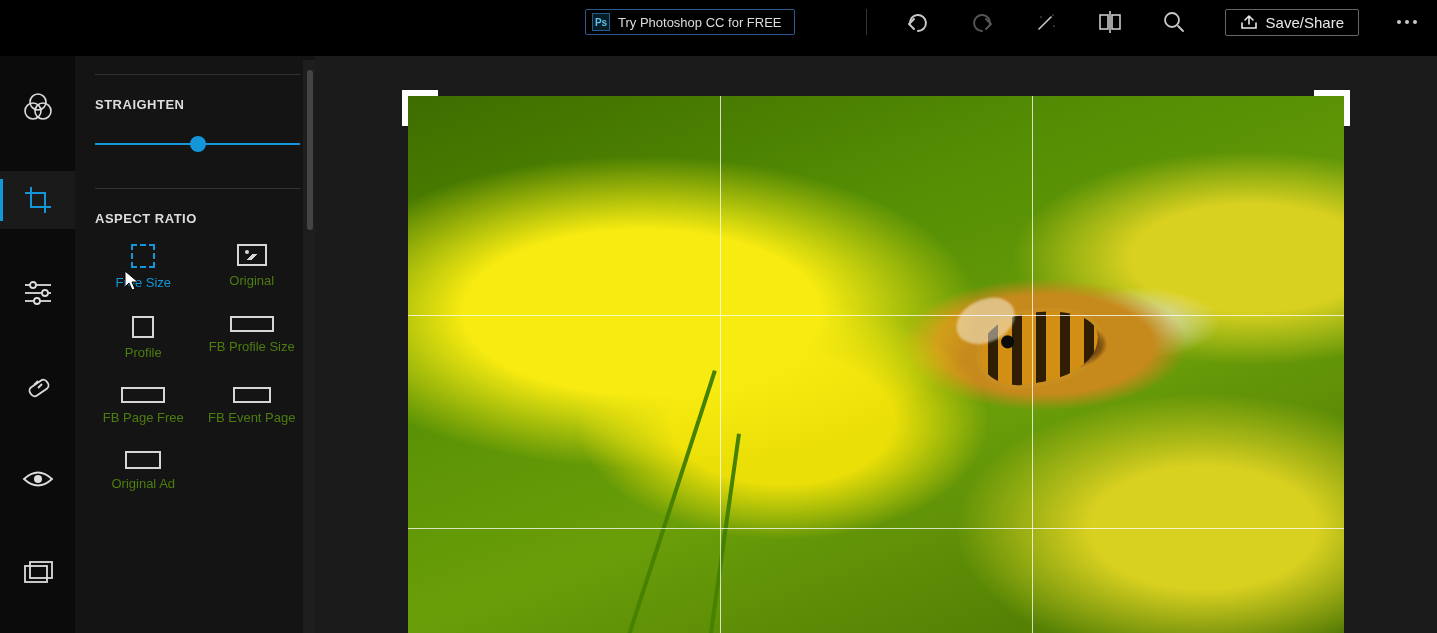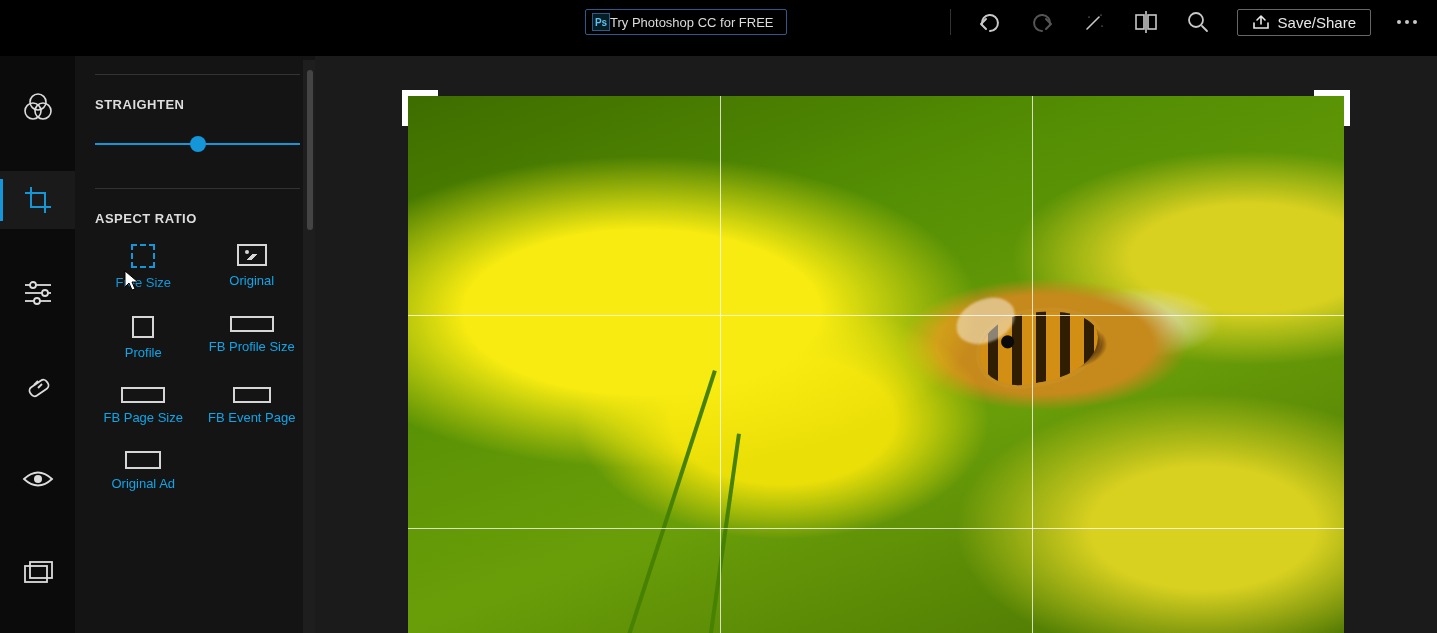--- a/index.html
+++ b/index.html
@@ -13,29 +13,30 @@
     background:#000;
   }
   .topbar .left-spacer { flex:1 1 585px; max-width:585px; }
   .topbar-center { display:flex; align-items:center; }
   .ps-pill {
     display:flex; align-items:center;
     border:1px solid #2c5a8c;
     padding:3px 12px 3px 6px;
     font-size:13px;
     color:#dcdcdc;
+    gap:8px;
     border-radius:2px;
   }
   .ps-logo {
     width:18px; height:18px; background:#061e26; border:1px solid #2c5a8c;
     color:#62bfee; font-size:10px; font-weight:bold;
     display:flex; align-items:center; justify-content:center;
     font-family:Arial,sans-serif;
   }
-  .topbar-right { flex:1; display:flex; align-items:center; justify-content:flex-end; gap:26px; padding-right:20px; }
+  .topbar-right { flex:1; display:flex; align-items:center; justify-content:flex-end; gap:38px; padding-right:20px; }
   .sep { width:1px; height:26px; background:#333; }
   .t-icon { width:26px; height:26px; display:flex; align-items:center; justify-content:center; color:#c8c8c8; cursor:pointer; }
   .t-icon svg { stroke:#c8c8c8; }
   .t-icon.disabled svg { stroke:#555; }
   .save-btn {
     border:1px solid #666;
     padding:4px 14px;
     display:flex; align-items:center; gap:8px;
     font-size:15px;
     border-radius:2px;
@@ -85,21 +86,21 @@
   .ratio-grid {
     display:grid;
     grid-template-columns: 1fr 1fr;
     gap: 26px 12px;
     margin-top:4px;
   }
   .ratio-item {
     display:flex; flex-direction:column; align-items:center;
     gap:8px;
     font-size:13px;
-    color:#0ea5e9;
+    color:#4d7c0f;
     cursor:pointer;
     text-align:center;
     line-height:1.1;
   }
   .ratio-item.selected { color:#1496d8; }
   .ratio-item .shape {
     border:2px solid #d6d6d6;
   }
   .ratio-item.selected .shape { border-color:#1496d8; }
   .ratio-item .shape.free  { width:24px; height:24px; border:2px dashed #1496d8; }
@@ -337,21 +338,21 @@
         <div class="ratio-item">
           <div class="shape sq"></div>
           <span>Profile</span>
         </div>
         <div class="ratio-item">
           <div class="shape wide"></div>
           <span>FB Profile Size</span>
         </div>
         <div class="ratio-item">
           <div class="shape wide"></div>
-          <span>FB Page Size</span>
+          <span>FB Page Free</span>
         </div>
         <div class="ratio-item">
           <div class="shape w2"></div>
           <span>FB Event Page</span>
         </div>
         <div class="ratio-item">
           <div class="shape med"></div>
           <span>Original Ad</span>
         </div>
       </div>

